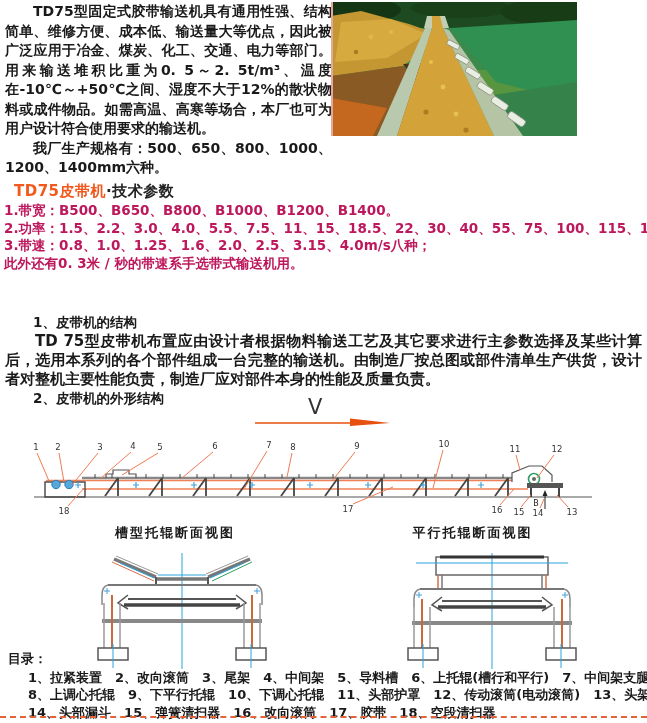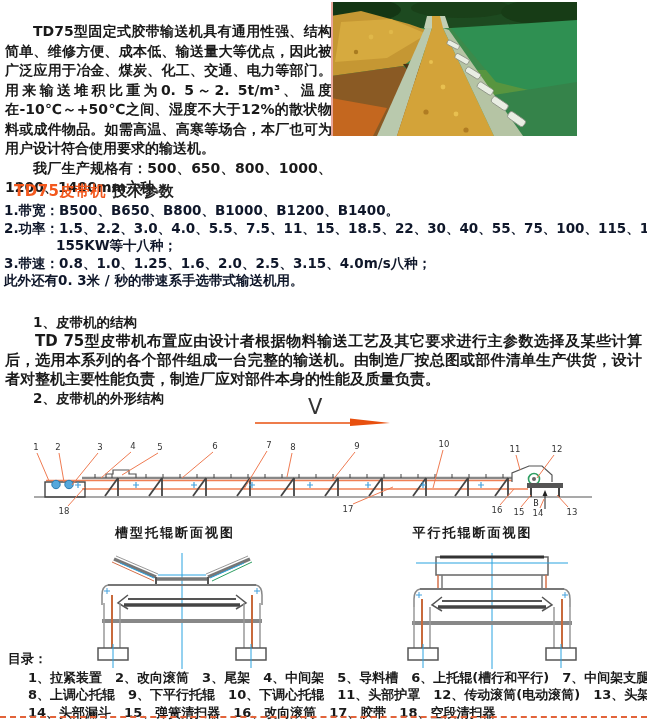--- a/index.html
+++ b/index.html
@@ -2,28 +2,28 @@
 <html><head>
 <meta charset="utf-8">
 <style>
   html,body{margin:0;padding:0;background:#fff;}
   .page{
     position:relative;width:647px;height:723px;background:#fff;overflow:hidden;
     font-family:"DejaVu Sans","Liberation Sans",sans-serif;color:#1c1c1c;
   }
   .abs{position:absolute;}
   
-  .intro-col{left:5px;top:2px;width:327px;font-size:14px;font-weight:700;line-height:19.5px;text-align:justify;color:#1a1a1a;margin-top:20px;}
+  .intro-col{left:5px;top:2px;width:327px;font-size:14px;font-weight:700;line-height:19.5px;text-align:justify;color:#1a1a1a;}
   .intro-col p{margin:0;text-indent:2em;}
   
   .h-row{font-size:15px;font-weight:700;letter-spacing:.5px;}
   .orange{color:#f3581d;}
   .dark{color:#222;}
   
-  .tech-lines{left:4px;top:202px;width:640px;font-size:13.5px;font-weight:700;line-height:17.5px;color:#0f172a;}
+  .tech-lines{left:4px;top:202px;width:640px;font-size:13.5px;font-weight:700;line-height:17.5px;color:#be185d;}
   .tech-lines .ln{white-space:nowrap;}
   .tech-lines .ln.indent{padding-left:52px;}
   
   .sub-item{font-size:13.5px;font-weight:700;color:#1a1a1a;}
   .struct-para{left:5px;top:332px;width:637px;font-size:15px;font-weight:700;line-height:19px;text-align:justify;text-indent:2em;color:#1a1a1a;}
   
   .xsec-caption{font-size:13px;font-weight:700;letter-spacing:2px;text-align:center;color:#1a1a1a;}
   
   .catalog{left:8px;top:650px;width:635px;font-size:13px;font-weight:700;line-height:17.5px;color:#1a1a1a;}
   .catalog .cat-h{margin-bottom:1px;}
@@ -80,21 +80,20 @@
     <rect x="0" y="0" width="2" height="134" fill="#e9a79b"></rect>
   </svg>
 
   <div class="abs h-row" style="left:14px;top:182px;">
     <span class="orange">TD75皮带机</span><span class="dark">·技术参数</span>
   </div>
 
   <div class="abs tech-lines">
     <div class="ln">1.带宽：B500、B650、B800、B1000、B1200、B1400。</div>
     <div class="ln">2.功率：1.5、2.2、3.0、4.0、5.5、7.5、11、15、18.5、22、30、40、55、75、100、115、130、</div>
-    <div class="ln indent">155KW等十八种；</div>
     <div class="ln">3.带速：0.8、1.0、1.25、1.6、2.0、2.5、3.15、4.0m/s八种；</div>
     <div class="ln">此外还有0. 3米 / 秒的带速系手选带式输送机用。</div>
   </div>
 
   <div class="abs sub-item" style="left:33px;top:314px;">1、皮带机的结构</div>
   <div class="abs struct-para">TD 75型皮带机布置应由设计者根据物料输送工艺及其它要求进行主参数选择及某些计算后，选用本系列的各个部件组成一台完整的输送机。由制造厂按总图或部件清单生产供货，设计者对整机主要性能负责，制造厂应对部件本身的性能及质量负责。</div>
   <div class="abs sub-item" style="left:33px;top:390px;">2、皮带机的外形结构</div>
 
   <svg class="abs" style="left:230px;top:393px;" width="185" height="38" viewBox="0 0 185 38">
     <text x="78" y="21" font-size="21" fill="#333">V</text>

